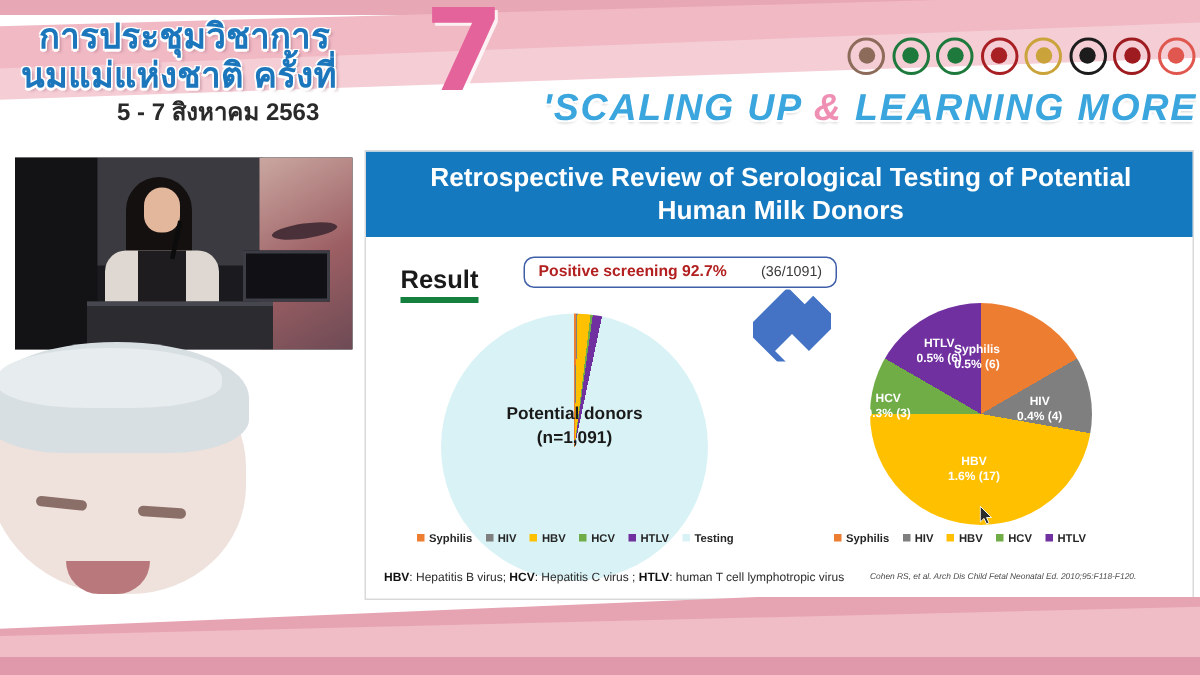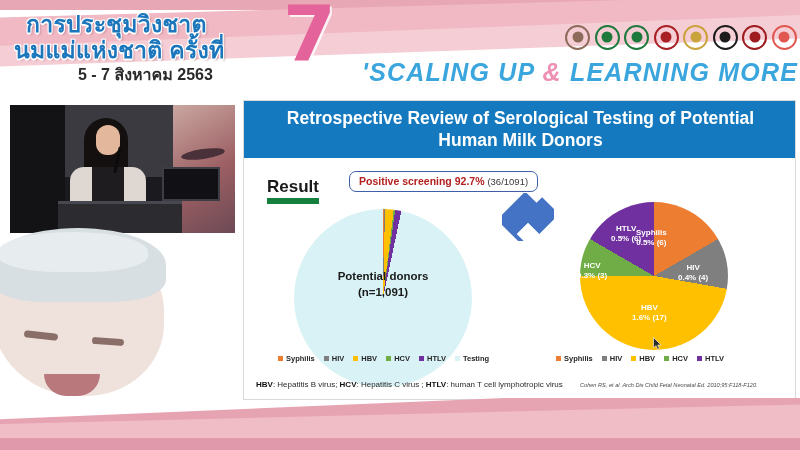--- a/index.html
+++ b/index.html
@@ -87,27 +87,27 @@
 
   
   .slide { position:absolute; left:243px; top:100px; width:553px; height:300px;
            background:#ffffff; border:1px solid #d9d9d9; overflow:hidden; }
   .slide-title { position:absolute; left:0; top:0; width:553px; height:57px;
                  background:#1479be; color:#ffffff; display:flex; align-items:center;
                  justify-content:center; text-align:center; font-size:17.5px;
                  font-weight:bold; line-height:1.25; padding:0 24px; }
 
   .result-label { position:absolute; left:23px; top:76px; font-size:17px; font-weight:bold;
-                  color:#1a1a1a; border-bottom:6px solid #15803d; padding-bottom:1px; }
+                  color:#1a1a1a; border-bottom:4px solid #15803d; padding-bottom:1px; }
 
   .callout { position:absolute; left:105px; top:70px; padding:3px 9px 4px 9px;
              border:1.4px solid #3f5fa8; border-radius:7px; background:#ffffff;
              white-space:nowrap; font-size:10.5px; }
   .callout .hl { color:#b32020; font-weight:bold; }
-  .callout .sub { color:#3a3a3a; font-size:9.5px; }
+  .callout .sub { color:#3a3a3a; font-size:9.5px;margin-left:20px; }
 
   
   .blue-arrow { position:absolute; left:258px; top:92px; width:52px; height:48px; }
 
   
   .pie-left { position:absolute; left:50px; top:108px; width:178px; height:178px;
               border-radius:50%; background:
               conic-gradient(from 0deg,
                 #ed7d31 0deg 0.7deg,
                 #7f7f7f 0.7deg 1.3deg,
@@ -164,21 +164,21 @@
 <body>
 
 <div id="stage">
 
   <div class="banner">
     <div class="band-pink-top"></div>
     <div class="band-pink-big"></div>
     <div class="band-pink-lt"></div>
     <div class="band-white-cut"></div>
 
-    <div class="thai-line1">การประชุมวิงชาต</div>
+    <div class="thai-line1">การประชุมวิชาการ</div>
     <div class="thai-line2">นมแม่แห่งชาติ ครั้งที่</div>
     <div class="thai-date">5 - 7 สิงหาคม 2563</div>
     <div class="big-seven">7</div>
 
     <div class="tagline"><span>'SCALING UP </span><span class="amp">&amp;</span><span> LEARNING MORE'</span></div>
 
     <div class="logos">
       <div class="logo" style="color:#8d6b5a">
           <span class="ring"></span>
           <span class="core"></span>

